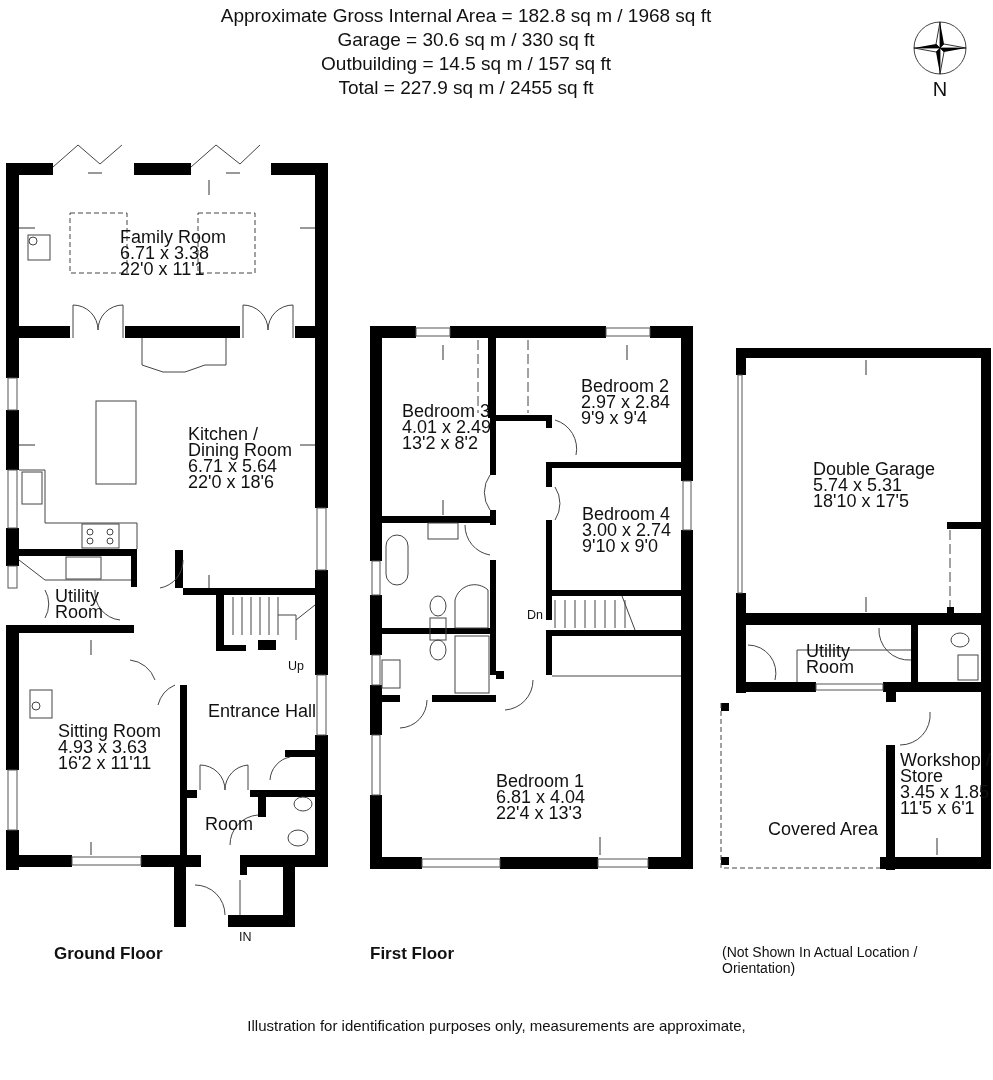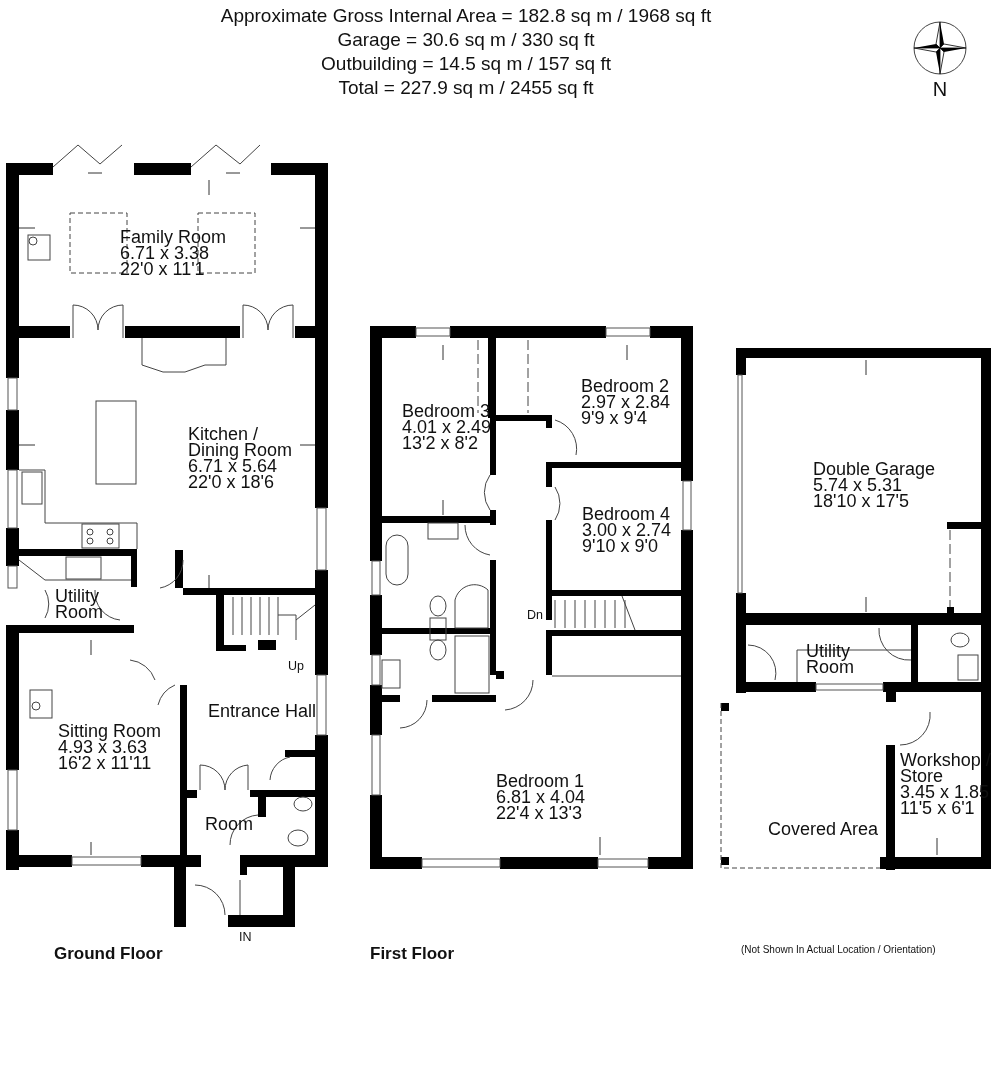--- a/index.html
+++ b/index.html
@@ -3,21 +3,21 @@
 <meta charset="utf-8">
 <style>
   html, body { margin:0; padding:0; background:#ffffff; }
   body { width:993px; height:1080px; position:relative; overflow:hidden; font-family:"Liberation Sans", sans-serif; color:#111; }
   .area-block { position:absolute; left:0; top:4px; width:932px; text-align:center; font-size:19px; line-height:24px; }
   .area-line { display:block; }
   .compass { position:absolute; left:910px; top:18px; width:60px; height:84px; }
   .compass-n { position:absolute; left:0; top:60px; width:60px; text-align:center; font-size:20px; }
   svg.plan { position:absolute; left:0; top:0; }
   .floor-label { position:absolute; font-weight:bold; font-size:17px; }
-  .note { position:absolute; left:722px; top:944px; font-size:10px;margin-left:19px; }
+  .note { position:absolute; left:722px; top:944px; font-size:14px; }
   .footer { position:absolute; left:0; top:1016px; width:993px; text-align:center; font-size:15px; line-height:20px; }
   .room-label { position:absolute; text-align:left; font-size:18px; line-height:16px; white-space:nowrap; }
   .small-label { position:absolute; font-size:12.5px; }
 </style>
 </head>
 <body>
 
 <div class="area-block">
   <span class="area-line">Approximate Gross Internal Area = 182.8 sq m / 1968 sq ft</span>
   <span class="area-line">Garage = 30.6 sq m / 330 sq ft</span>
@@ -343,13 +343,14 @@
 </div>
 <div class="room-label" style="left:900px; top:752px;">
   <div>Workshop /</div>
   <div>Store</div>
   <div>3.45 x 1.85</div>
   <div>11'5 x 6'1</div>
 </div>
 <div class="note">(Not Shown In Actual Location / Orientation)</div>
 
 <div class="footer">
+  <div>Illustration for identification purposes only, measurements are approximate,</div>
 </div>
 
 </body></html>

